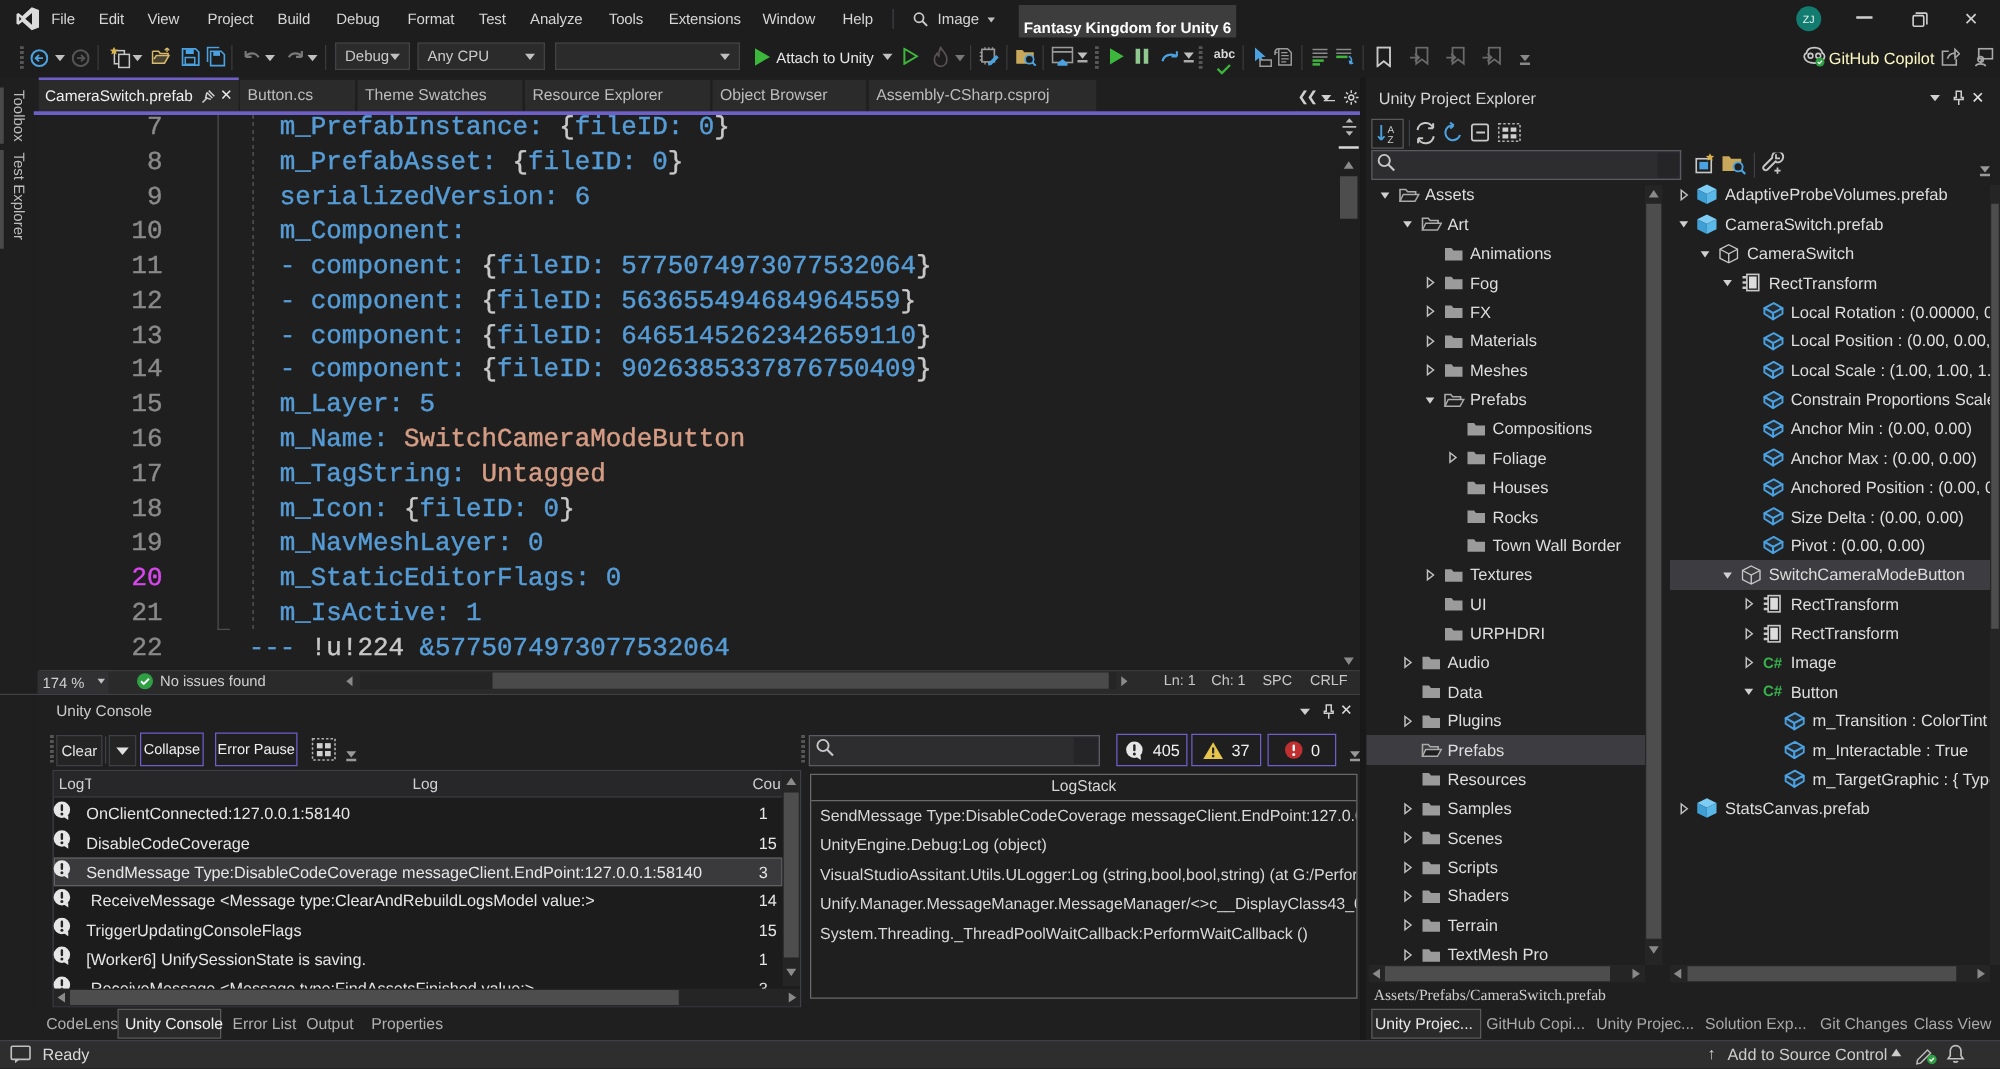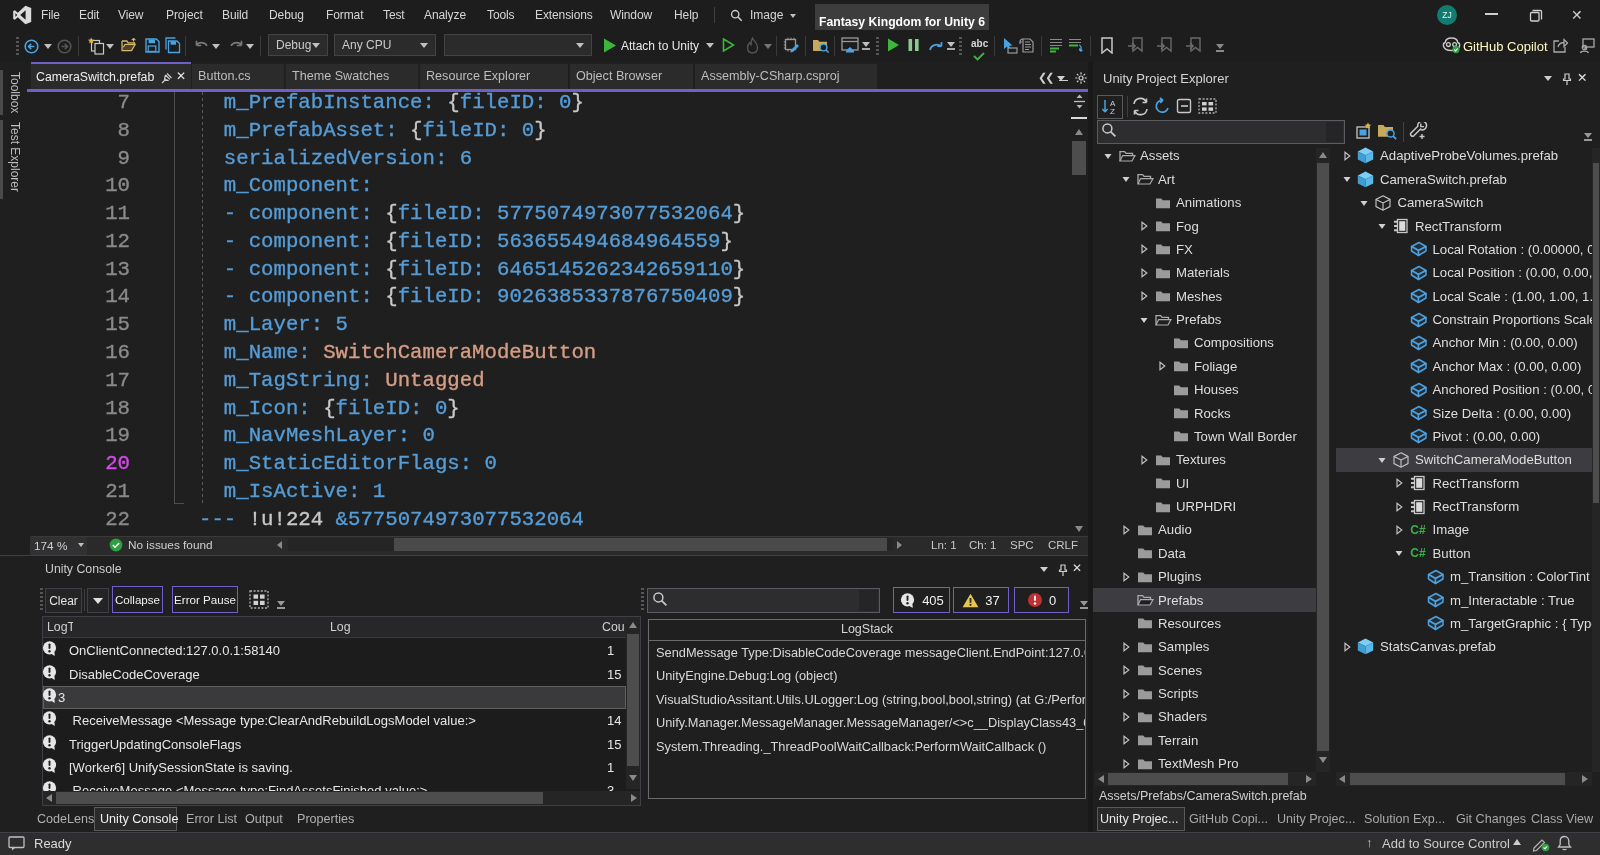--- a/index.html
+++ b/index.html
@@ -387,20 +387,21 @@
       <div style="width:19px;text-align:left;font-size:13px;color:#e6e6e6;flex:none;">15</div>
     </div>
     <div class="abs" style="left:43px;top:685.9px;width:583px;height:23.3px;background:#3a3a3c;border:1px solid #606060;box-sizing:border-box;"></div>
     <div class="abs row" style="left:41px;top:685.9px;width:585px;height:23.3px;clip-path:inset(0 0 0.0px 0);">
       <div style="width:17px;"><svg width="17" height="17" viewBox="0 0 17 17">
           <circle cx="8.5" cy="7.8" r="6.6" fill="#e6e6e6"></circle>
           <polygon points="13.6,12.4 13.6,16 9.6,13.2" fill="#e6e6e6"></polygon>
           <rect x="7.55" y="3.4" width="1.9" height="5.6" rx="0.95" fill="#222"></rect>
           <circle cx="8.5" cy="11.2" r="1.2" fill="#222"></circle>
         </svg></div>
+      <div style="margin-left:11px;font-size:13px;color:#e6e6e6;white-space:pre;flex:1;overflow:hidden;">SendMessage Type:DisableCodeCoverage messageClient.EndPoint:127.0.0.1:58140</div>
       <div style="width:19px;text-align:left;font-size:13px;color:#e6e6e6;flex:none;">3</div>
     </div>
     <div class="abs row" style="left:41px;top:709.2px;width:585px;height:23.3px;clip-path:inset(0 0 0.0px 0);">
       <div style="width:17px;"><svg width="17" height="17" viewBox="0 0 17 17">
           <circle cx="8.5" cy="7.8" r="6.6" fill="#e6e6e6"></circle>
           <polygon points="13.6,12.4 13.6,16 9.6,13.2" fill="#e6e6e6"></polygon>
           <rect x="7.55" y="3.4" width="1.9" height="5.6" rx="0.95" fill="#222"></rect>
           <circle cx="8.5" cy="11.2" r="1.2" fill="#222"></circle>
         </svg></div>
       <div style="margin-left:11px;font-size:13px;color:#e6e6e6;white-space:pre;flex:1;overflow:hidden;"> ReceiveMessage &lt;Message type:ClearAndRebuildLogsModel value:&gt;</div>
@@ -1143,21 +1144,21 @@
         </span>
         <span style="margin-left:4px;">StatsCanvas.prefab</span>
       </div>
     </div>
     <div class="abs" style="left:1592px;top:148px;width:8px;height:624px;background:#252526;"></div>
     <div class="abs" style="left:1593px;top:163px;width:6px;height:340px;background:#4d4d4d;"></div>
     <div class="abs" style="left:1336px;top:772px;width:256px;height:14px;background:#252526;"></div>
     <div class="abs" style="left:1339px;top:775px;width:0;height:0;border-top:4.5px solid transparent;border-bottom:4.5px solid transparent;border-right:6px solid #8a8a8a;"></div>
     <div class="abs" style="left:1350px;top:773px;width:215px;height:12px;background:#4d4d4d;"></div>
     <div class="abs" style="left:1582px;top:775px;width:0;height:0;border-top:4.5px solid transparent;border-bottom:4.5px solid transparent;border-left:6px solid #8a8a8a;"></div>
-    <div class="abs" style="left:1099px;top:789px;font-size:12.5px;color:#cfcfcf;">Assets/Prefabs/CameraSwitch.prefab</div>
+    <div class="abs" style="left:1099px;top:789px;font-size:12.5px;color:#cfcfcf;font-family:Liberation Serif, serif;">Assets/Prefabs/CameraSwitch.prefab</div>
     <div class="abs" style="left:1093px;top:806px;width:507px;height:26px;background:#1f1f1f;"></div>
     <div class="abs" style="left:1097px;top:807px;width:88px;height:24px;background:#2a2a2a;border:1px solid #5a5a5a;box-sizing:border-box;"></div>
     <div class="abs" style="left:1100px;top:812px;font-size:12.6px;color:#e8e8e8;">Unity Projec...</div>
     <div class="abs" style="left:1189px;top:812px;font-size:12.6px;color:#a8a8a8;">GitHub Copi...</div>
     <div class="abs" style="left:1277px;top:812px;font-size:12.6px;color:#a8a8a8;">Unity Projec...</div>
     <div class="abs" style="left:1364px;top:812px;font-size:12.6px;color:#a8a8a8;">Solution Exp...</div>
     <div class="abs" style="left:1456px;top:812px;font-size:12.6px;color:#a8a8a8;">Git Changes</div>
     <div class="abs" style="left:1531px;top:812px;font-size:12.6px;color:#a8a8a8;">Class View</div>
     <div class="abs" style="left:0;top:832px;width:1600px;height:23px;background:#2e2e2e;border-top:1px solid #3f3f46;box-sizing:border-box;"></div>
     <div class="abs" style="left:8px;top:836px;"><svg width="17" height="15" viewBox="0 0 17 15">

